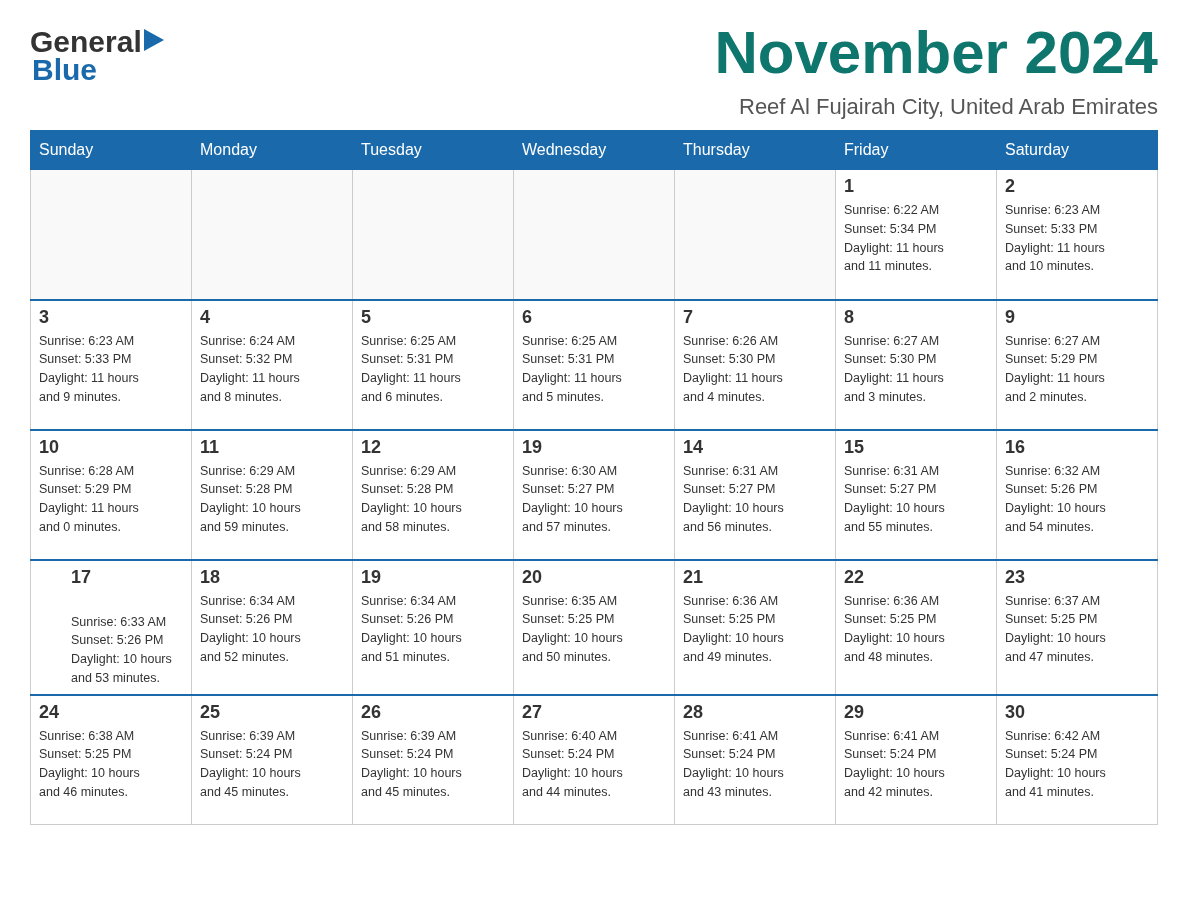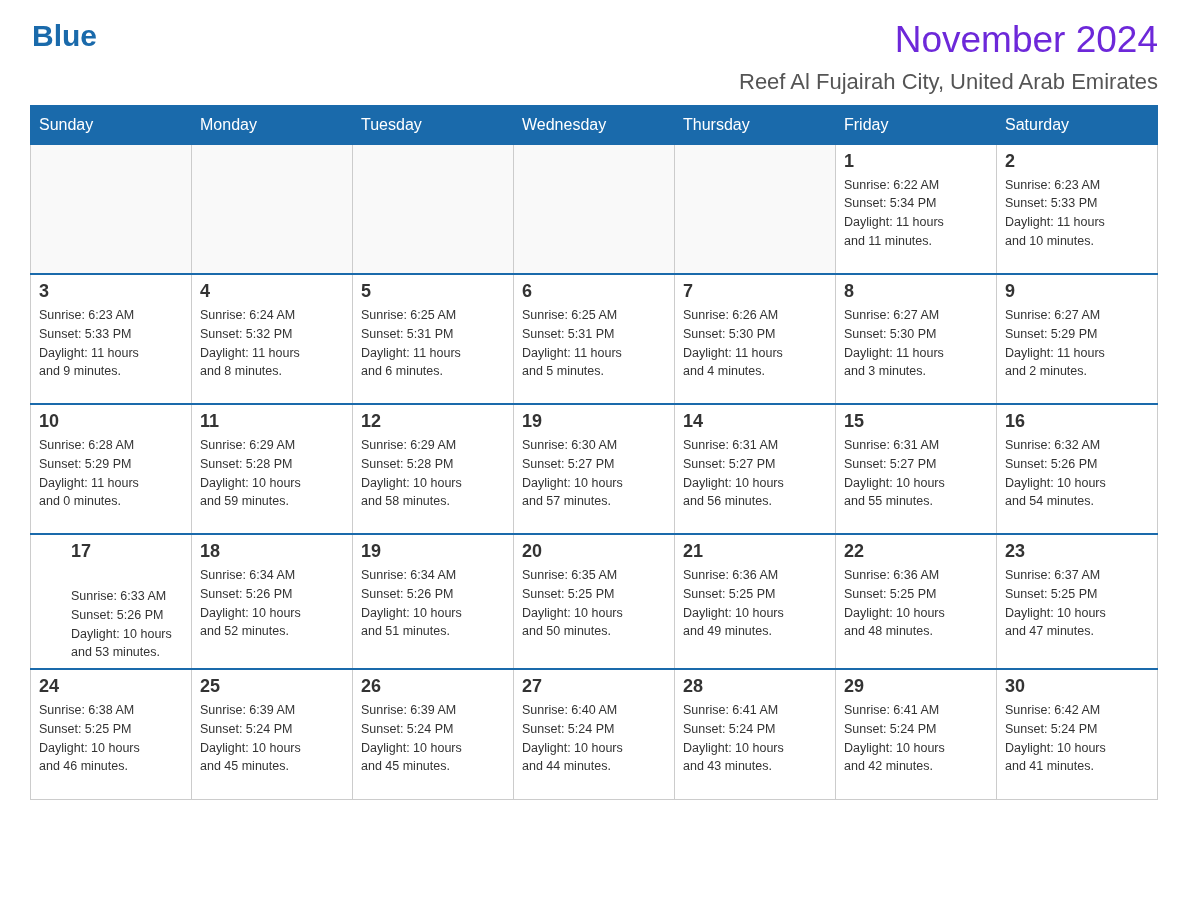--- a/index.html
+++ b/index.html
@@ -19,23 +19,23 @@
     .logo {
       display: flex;
       flex-direction: column;
       align-items: flex-start;
       padding-top: 5px;
     }
     .title-area {
       text-align: right;
     }
     .month-title {
-      font-size: 37px;
-      font-weight: normal;
-      color: #6d28d9;
+      font-size: 60px;
+      font-weight: bold;
+      color: #0f766e;
       line-height: 1.1;
     }
     .location-title {
       font-size: 22px;
       color: #555;
       margin-top: 8px;
     }
     .calendar-table {
       width: 100%;
       border-collapse: collapse;
@@ -80,20 +80,26 @@
       display: flex;
       align-items: center;
       gap: 0;
     }
   </style>
 </head>
 <body>
 
 <div class="header-area">
   <div class="logo">
+    <div class="logo-wrapper">
+      <span style="font-size:30px;font-weight:bold;color:#333;">General</span>
+      <svg width="20" height="22" viewBox="0 0 20 22" style="margin-left:2px;margin-top:-4px;">
+        <polygon points="0,0 20,11 0,22" fill="#1a6aab"></polygon>
+      </svg>
+    </div>
     <span style="font-size:30px;font-weight:bold;color:#1a6aab;margin-top:-6px;margin-left:2px;">Blue</span>
   </div>
   <div class="title-area">
     <div class="month-title">November 2024</div>
     <div class="location-title">Reef Al Fujairah City, United Arab Emirates</div>
   </div>
 </div>
 
 <table class="calendar-table">
   <thead>

